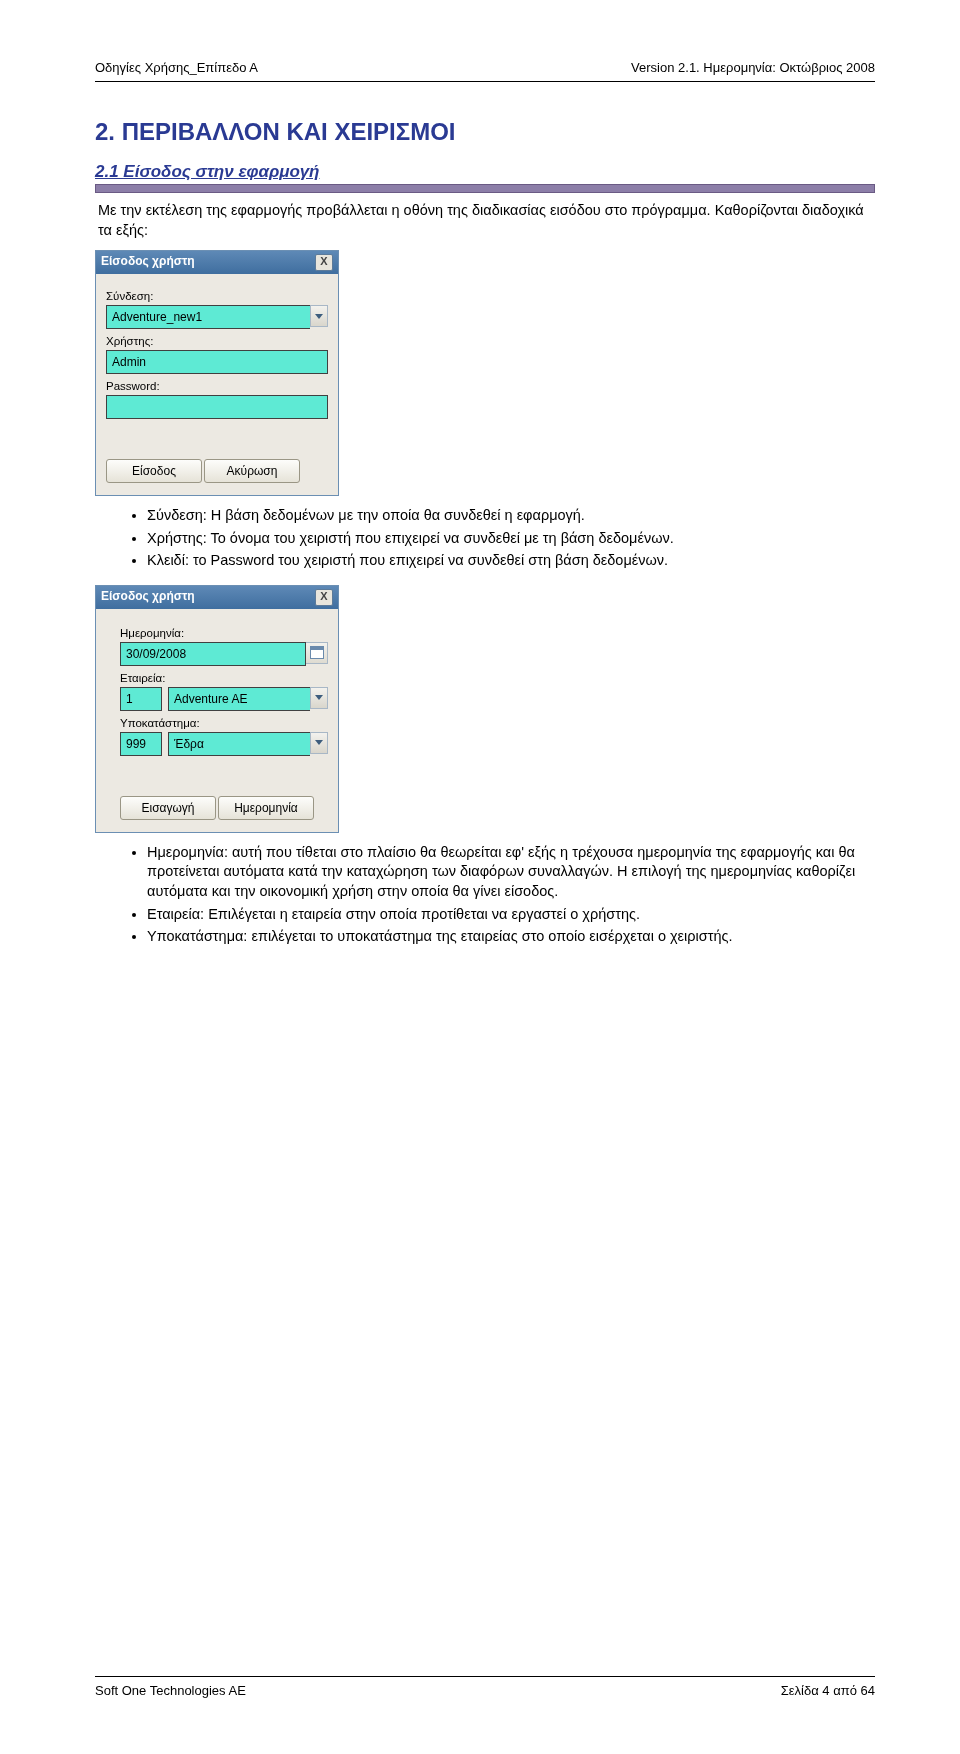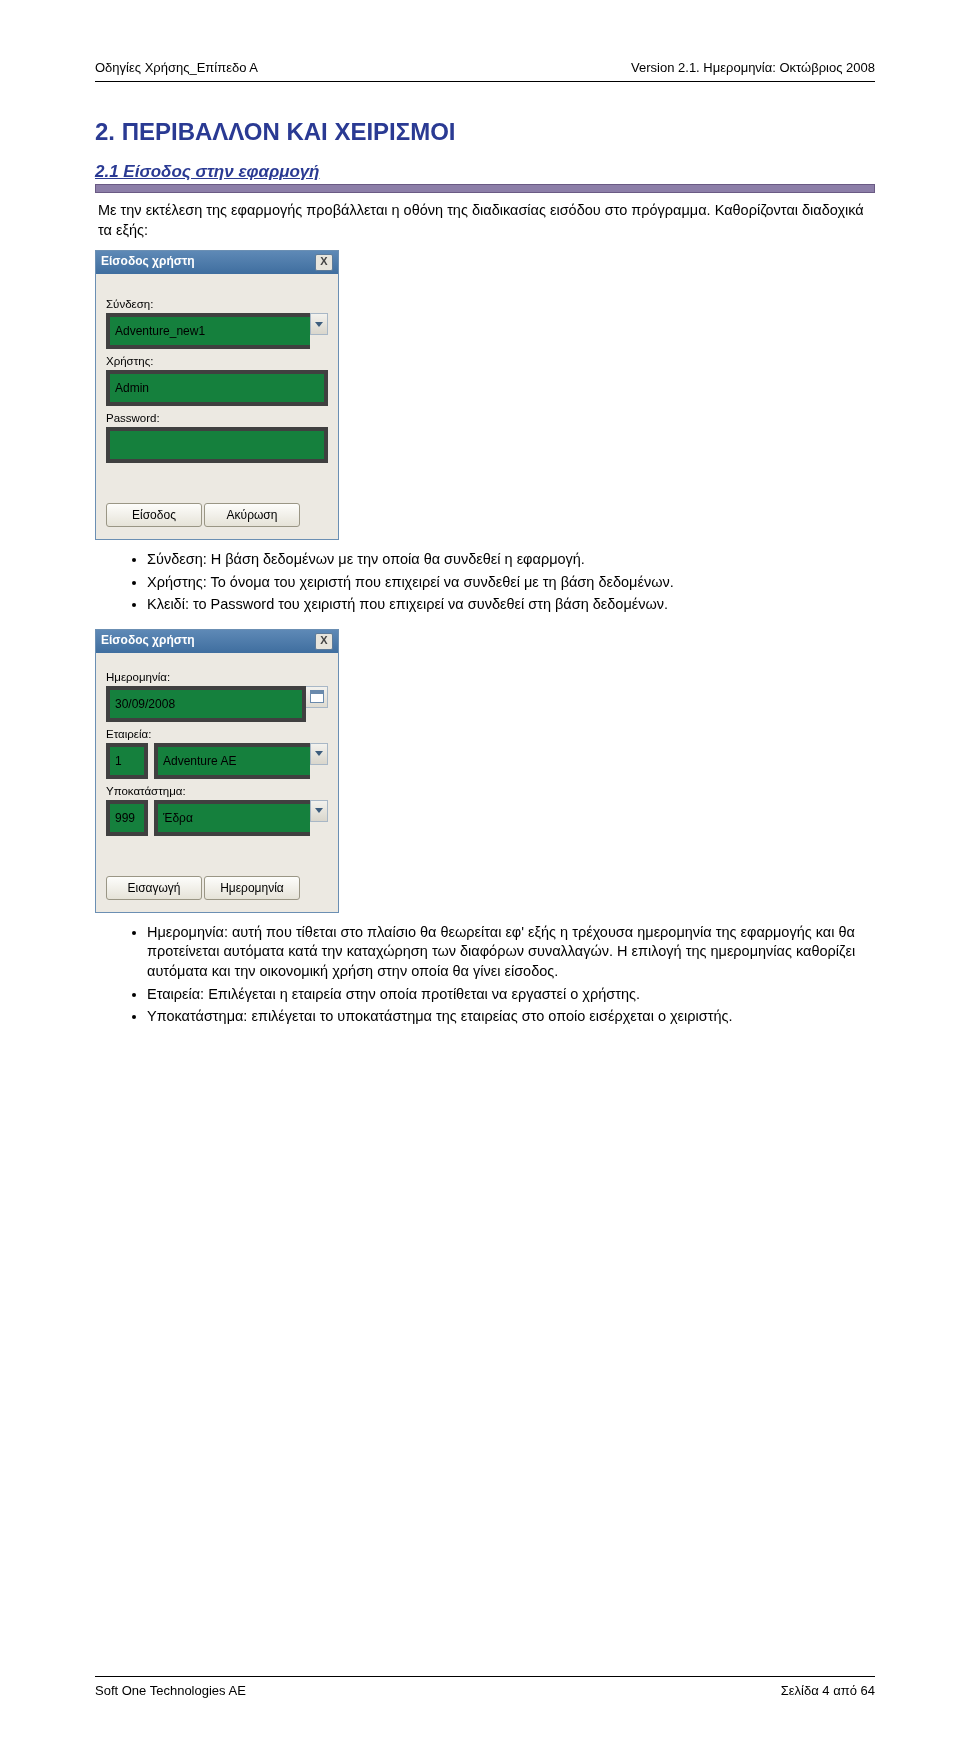--- a/index.html
+++ b/index.html
@@ -86,34 +86,34 @@
     background: #e8e5dc;
     border: 1px solid #5c7a99;
     color: #444;
     font-size: 11px;
     line-height: 13px;
     text-align: center;
     font-weight: bold;
     border-radius: 2px;
   }
   .dialog-body {
-    padding: 18px 10px 12px 10px;
+    padding: 10px 10px 12px 10px;
   }
   .field-label {
     font-size: 11.5px;
     margin: 6px 0 3px 0;
   }
   .text-input {
     width: 100%;
     box-sizing: border-box;
-    border: 4px solid #404040;
-    background: #15803d;
+    border: 1px solid #404040;
+    background: #5eead4;
     font-size: 12px;
     padding: 3px 5px;
-    height: 36px;
+    height: 24px;
   }
   .combo {
     display: flex;
   }
   .combo input {
     flex: 1;
     border-right: none;
   }
   .combo-btn {
     width: 18px;
@@ -140,21 +140,21 @@
     border: 1px solid #9a9685;
     background: linear-gradient(#fdfdfb, #e6e3d8);
     border-radius: 3px;
     font-size: 12px;
     padding: 4px 12px;
     min-width: 70px;
     text-align: center;
   }
 
   .dialog.second .dialog-body {
-    padding: 12px 10px 12px 10px;
+    padding: 12px 10px 12px 24px;
   }
   .row-split {
     display: flex;
     gap: 6px;
   }
   .row-split .num {
     width: 42px;
   }
   .row-split .rest {
     flex: 1;

